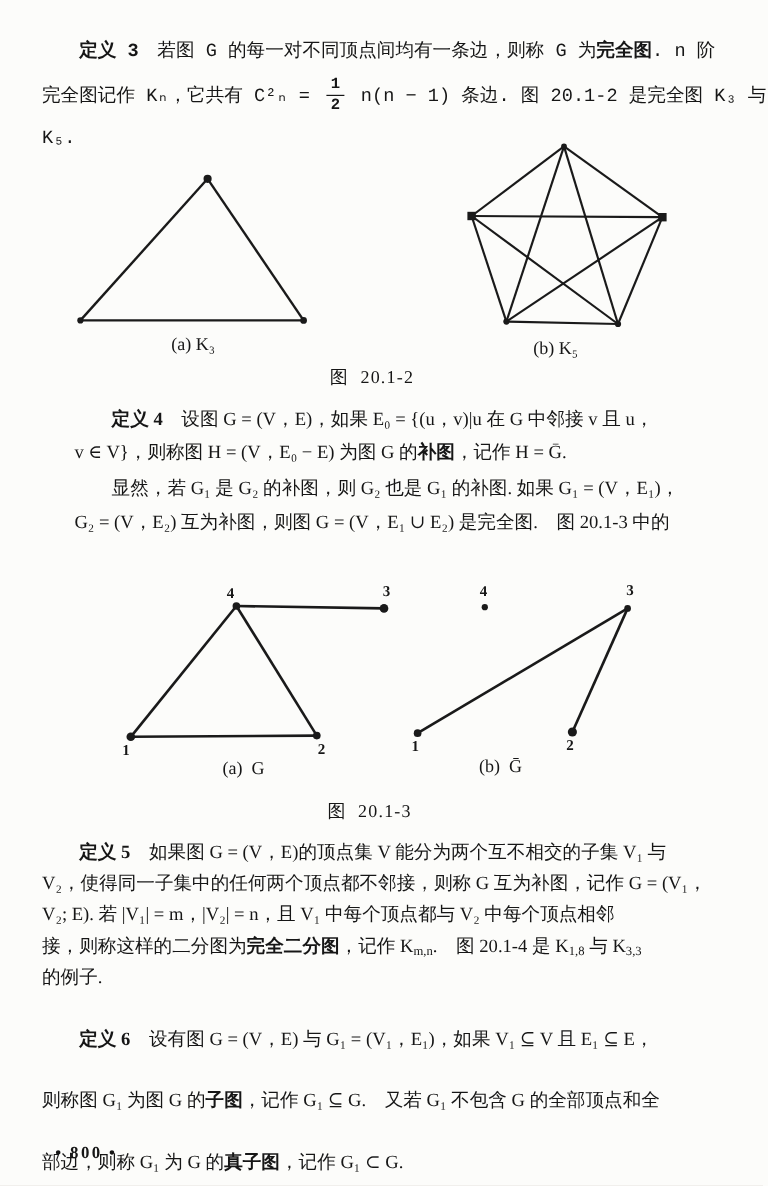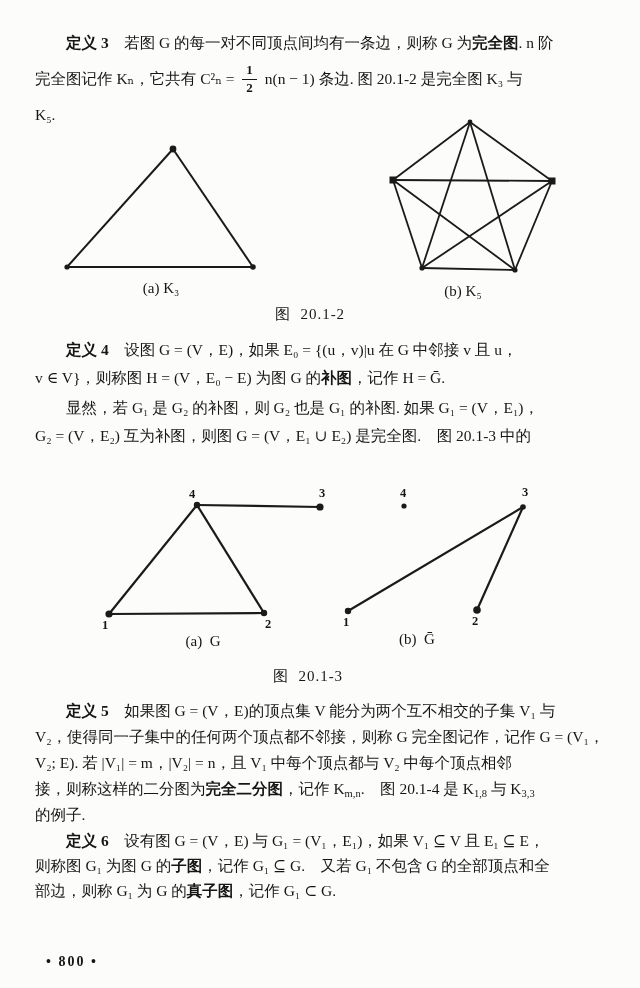--- a/index.html
+++ b/index.html
@@ -8,44 +8,44 @@
     background:#fcfcfa;color:#161616;
     font-family:"Liberation Serif","DejaVu Serif",serif;
     font-size:15.5px;overflow:hidden;
   }
   .para{position:absolute;left:35px;width:575px;}
   .line{display:block;white-space:pre;}
   .line .b{font-weight:bold;}
   .line .sb{font-size:0.68em;vertical-align:-0.28em;letter-spacing:0;}
   .indent{text-indent:31px;}
   .lh-def3 .line{line-height:30px;height:30px;}
-  .lh-28 .line{line-height:28px;height:28px;}
+  .lh-28 .line{line-height:28px;height:28px;margin-left:27px;}
   .lh-26 .line{line-height:26px;height:26px;}
-  .lh-25 .line{line-height:25px;height:25px;}
+  .lh-25 .line{line-height:25px;height:25px;margin-top:26px;}
   .fline{display:flex;align-items:center;height:42px !important;line-height:normal !important;}
   .fline > span{white-space:pre;}
   .frac{display:inline-flex;flex-direction:column;align-items:center;
         font-size:13px;line-height:1.12;margin:0 4px;font-weight:bold;}
   .frac .num{border-bottom:1.5px solid #161616;padding:0 4px 1px;}
   .frac .den{padding-top:1px;}
   .fig{position:absolute;left:35px;width:570px;}
   .fig svg{position:absolute;left:0;top:0;}
   .cap{position:absolute;width:120px;text-align:center;font-size:15px;white-space:pre;}
   .figlabel{position:absolute;width:160px;text-align:center;font-size:15px;
             letter-spacing:1px;white-space:pre;}
   .pageno{position:absolute;left:46px;top:954px;font-weight:bold;font-size:14px;
           letter-spacing:2px;}
   .gtext{font-size:12.5px;font-weight:bold;font-family:"Liberation Serif","DejaVu Serif",serif;}
 </style>
 </head>
 <body>
 
 <div class="page">
 
-  <div class="para lh-def3" style="top:28px;">
+  <div class="para lh-def3" style="top:28px;font-family:Liberation Mono, monospace;">
     <span class="line indent"><span class="b">定义 3</span><span>　若图 G 的每一对不同顶点间均有一条边，则称 G 为</span><span class="b">完全图</span><span>. n 阶</span></span>
     <span class="line fline">
       <span><span>完全图记作 Kₙ，它共有 C²ₙ = </span></span>
       <span class="frac">
         <span class="num">1</span>
         <span class="den">2</span>
       </span>
       <span><span> n(n − 1) 条边. 图 20.1-2 是完全图 K₃ 与</span></span>
     </span>
     <span class="line"><span>K₅.</span></span>
@@ -135,21 +135,21 @@
         <text x="440" y="140">2</text>
       </g>
     </svg>
     <div class="cap" style="left:108px;top:148px;">(a)  G</div>
     <div class="cap" style="left:322px;top:146px;">(b)  Ḡ</div>
     <div class="figlabel" style="left:193px;top:182px;">图  20.1-3</div>
   </div>
 
   <div class="para lh-26" style="top:698px;">
     <span class="line indent"><span class="b">定义 5</span><span>　如果图 G = (V，E)的顶点集 V 能分为两个互不相交的子集 V₁ 与</span></span>
-    <span class="line"><span>V₂，使得同一子集中的任何两个顶点都不邻接，则称 G 完全图记作，记作 G = (V₁，</span></span>
+    <span class="line"><span>V₂，使得同一子集中的任何两个顶点都不邻接，则称 G 互为补图，记作 G = (V₁，</span></span>
     <span class="line"><span>V₂; E). 若 |V₁| = m，|V₂| = n，且 V₁ 中每个顶点都与 V₂ 中每个顶点相邻</span></span>
     <span class="line"><span>接，则称这样的二分图为</span><span class="b">完全二分图</span><span>，记作 K</span><span class="sb">m,n</span><span>.　图 20.1-4 是 K</span><span class="sb">1,8</span><span> 与 K</span><span class="sb">3,3</span></span>
     <span class="line"><span>的例子.</span></span>
   </div>
 
   <div class="para lh-25" style="top:828px;">
     <span class="line indent"><span class="b">定义 6</span><span>　设有图 G = (V，E) 与 G₁ = (V₁，E₁)，如果 V₁ ⊆ V 且 E₁ ⊆ E，</span></span>
     <span class="line"><span>则称图 G₁ 为图 G 的</span><span class="b">子图</span><span>，记作 G₁ ⊆ G.　又若 G₁ 不包含 G 的全部顶点和全</span></span>
     <span class="line"><span>部边，则称 G₁ 为 G 的</span><span class="b">真子图</span><span>，记作 G₁ ⊂ G.</span></span>
   </div>

